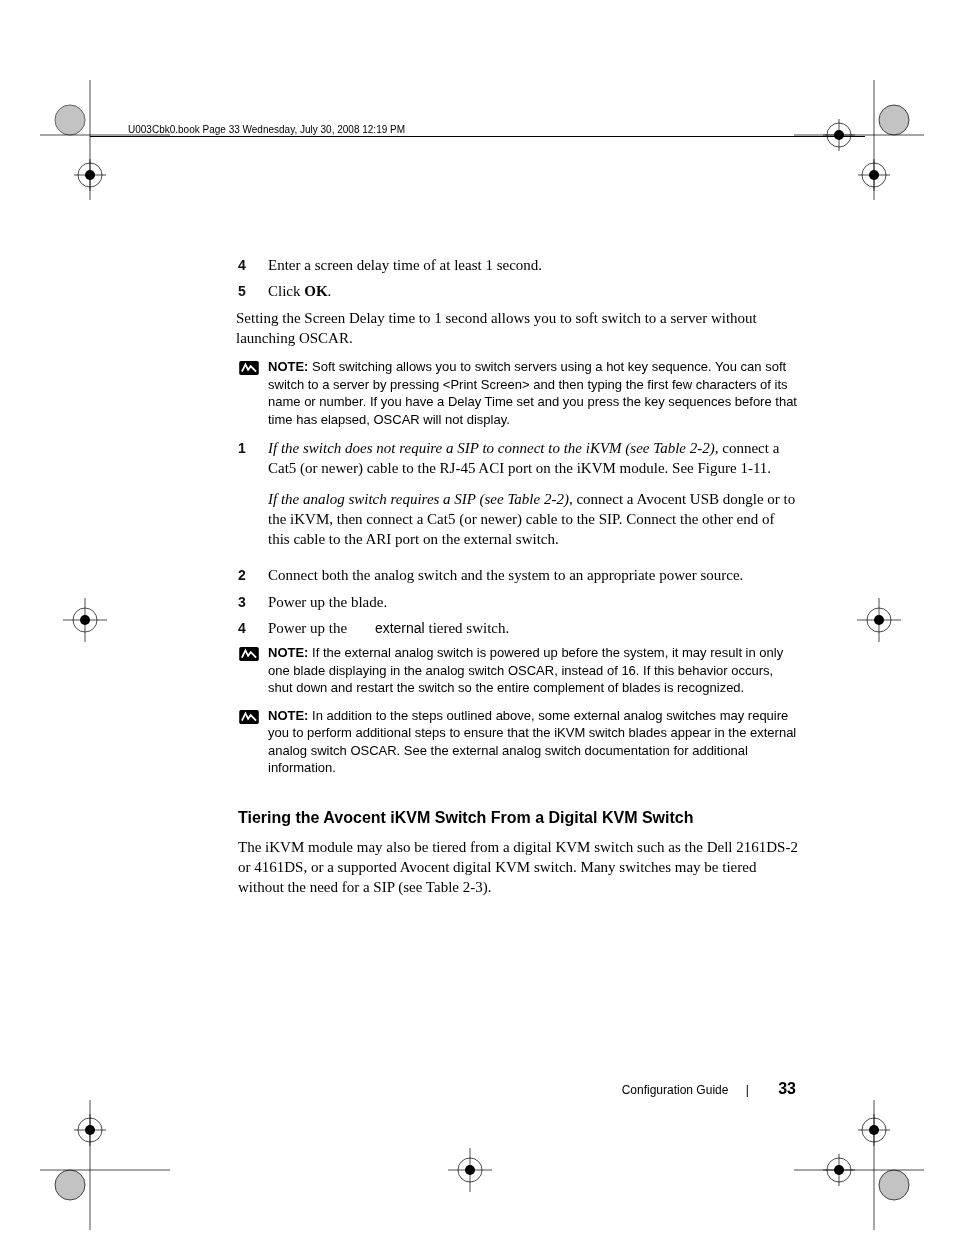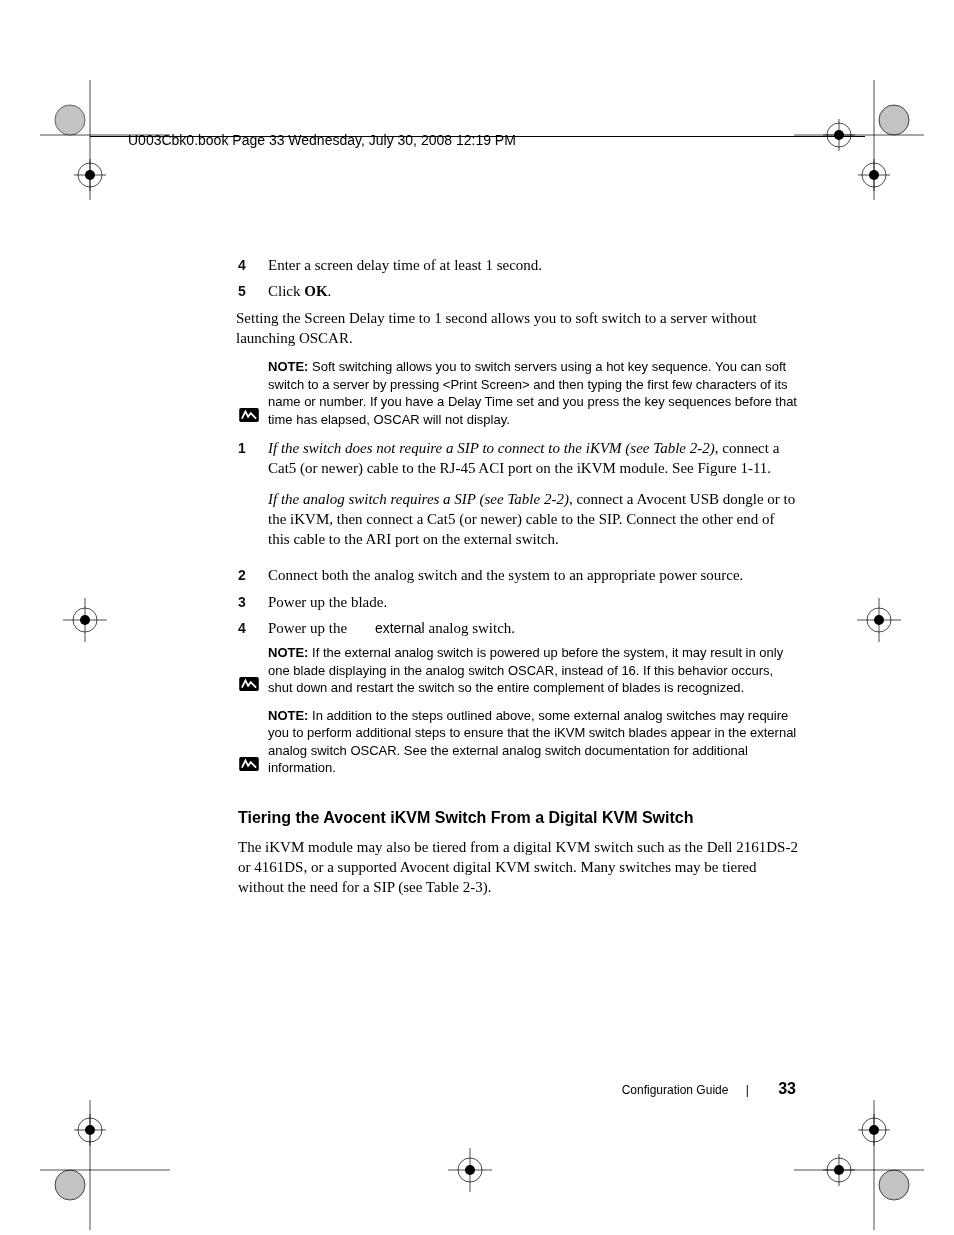--- a/index.html
+++ b/index.html
@@ -7,24 +7,24 @@
     background: #fff;
     font-family: Georgia, 'Times New Roman', serif;
     color: #000;
     width: 954px;
     height: 1235px;
     position: relative;
     overflow: hidden;
   }
   .header-line {
     position: absolute;
-    top: 132px;
+    top: 124px;
     left: 128px;
     font-family: Verdana, Arial, sans-serif;
-    font-size: 14px;
+    font-size: 10px;
     color: #000;
   }
   .content {
     position: absolute;
     left: 238px;
     top: 255px;
     width: 560px;
     font-size: 15px;
     line-height: 1.35;
   }
@@ -43,21 +43,20 @@
   }
   .ol-body {
     flex: 1;
   }
   .para {
     margin: 0 0 10px 0;
   }
   .note-block {
     display: flex;
     margin: 4px 0 10px 0;
-    align-items: flex-end;
   }
   .note-icon {
     width: 30px;
     flex-shrink: 0;
     padding-top: 2px;
   }
   .note-icon svg { width: 22px; height: 16px; }
   .note-text {
     flex: 1;
     font-family: Arial, Helvetica, sans-serif;
@@ -231,21 +230,21 @@
   </div>
 
   <div class="ol-item">
     <div class="ol-num">3</div>
     <div class="ol-body">Power up the blade.</div>
   </div>
 
   <div class="ol-item">
     <div class="ol-num">4</div>
     <div class="ol-body">
-      <span>Power up the </span><span class="sans">external</span><span> analog switch.</span>
+      <span>Power up the </span><span class="sans">external</span><span> tiered switch.</span>
     </div>
   </div>
 
   <div class="note-block">
     <div class="note-icon">
       <svg viewBox="0 0 24 18">
           <rect x="1" y="1" width="22" height="16" rx="2" fill="#000"></rect>
           <path d="M4 13 L8 5 L11 11 L14 7 L20 13" stroke="#fff" stroke-width="2" fill="none"></path>
         </svg>
     </div>

